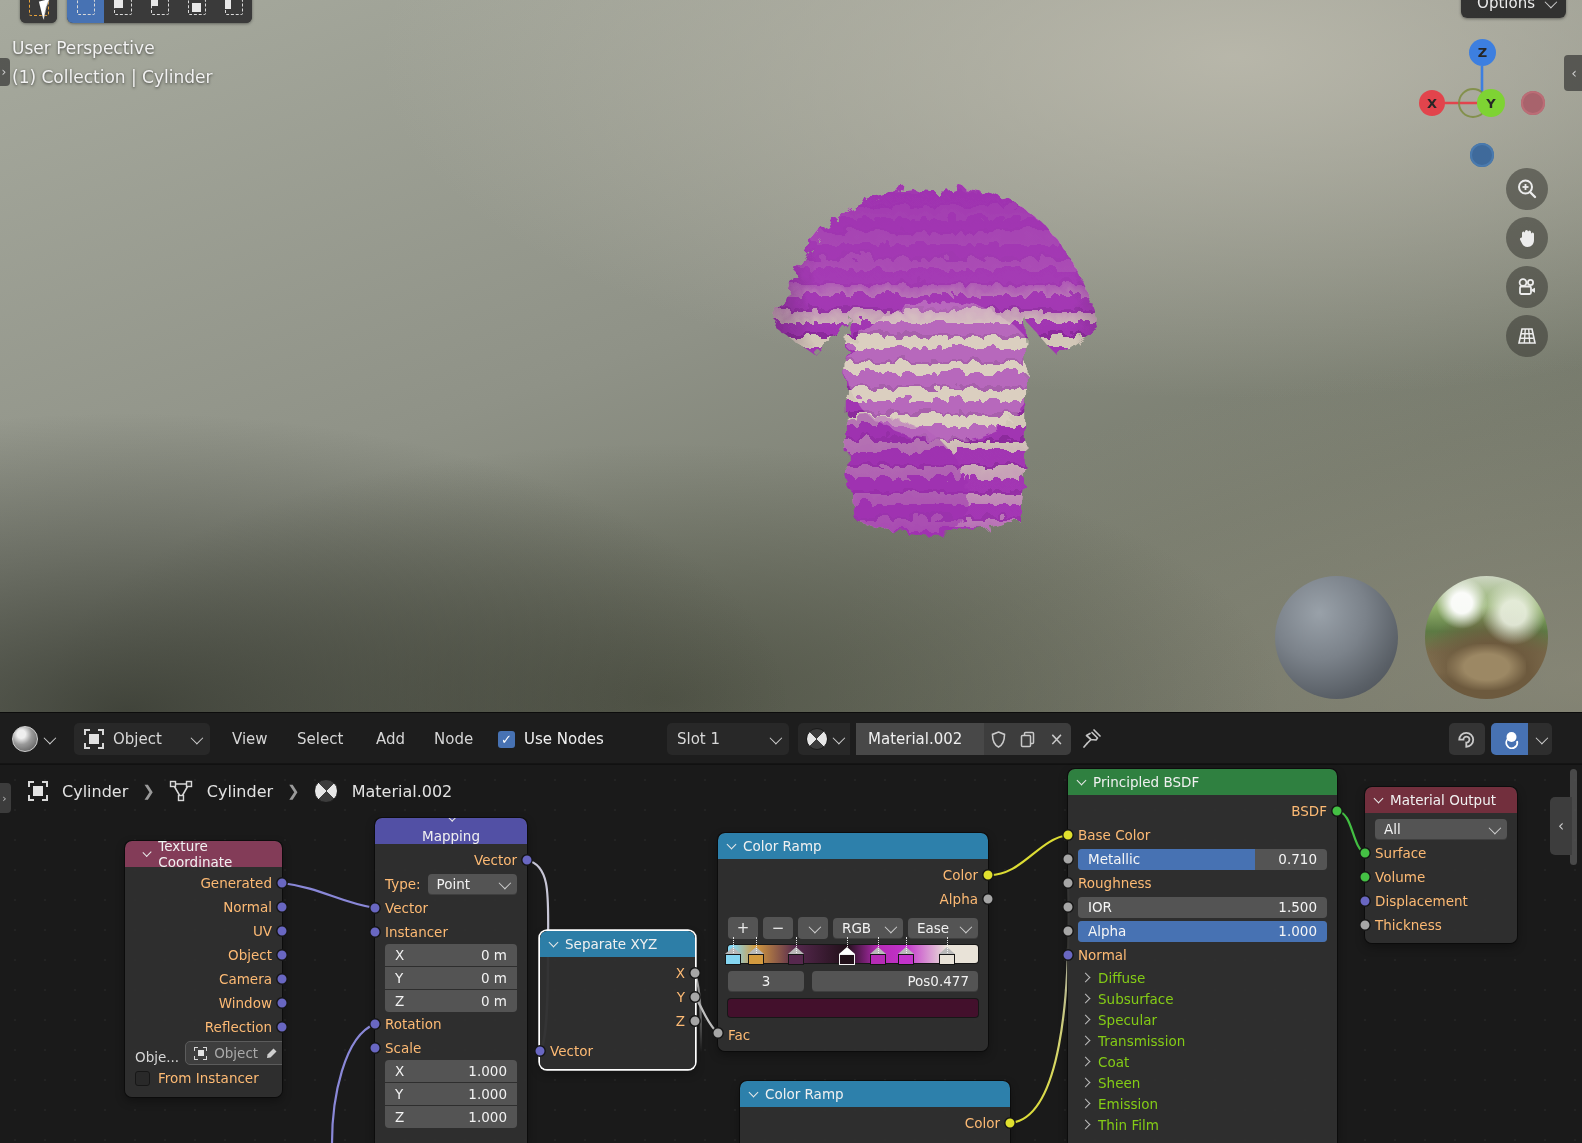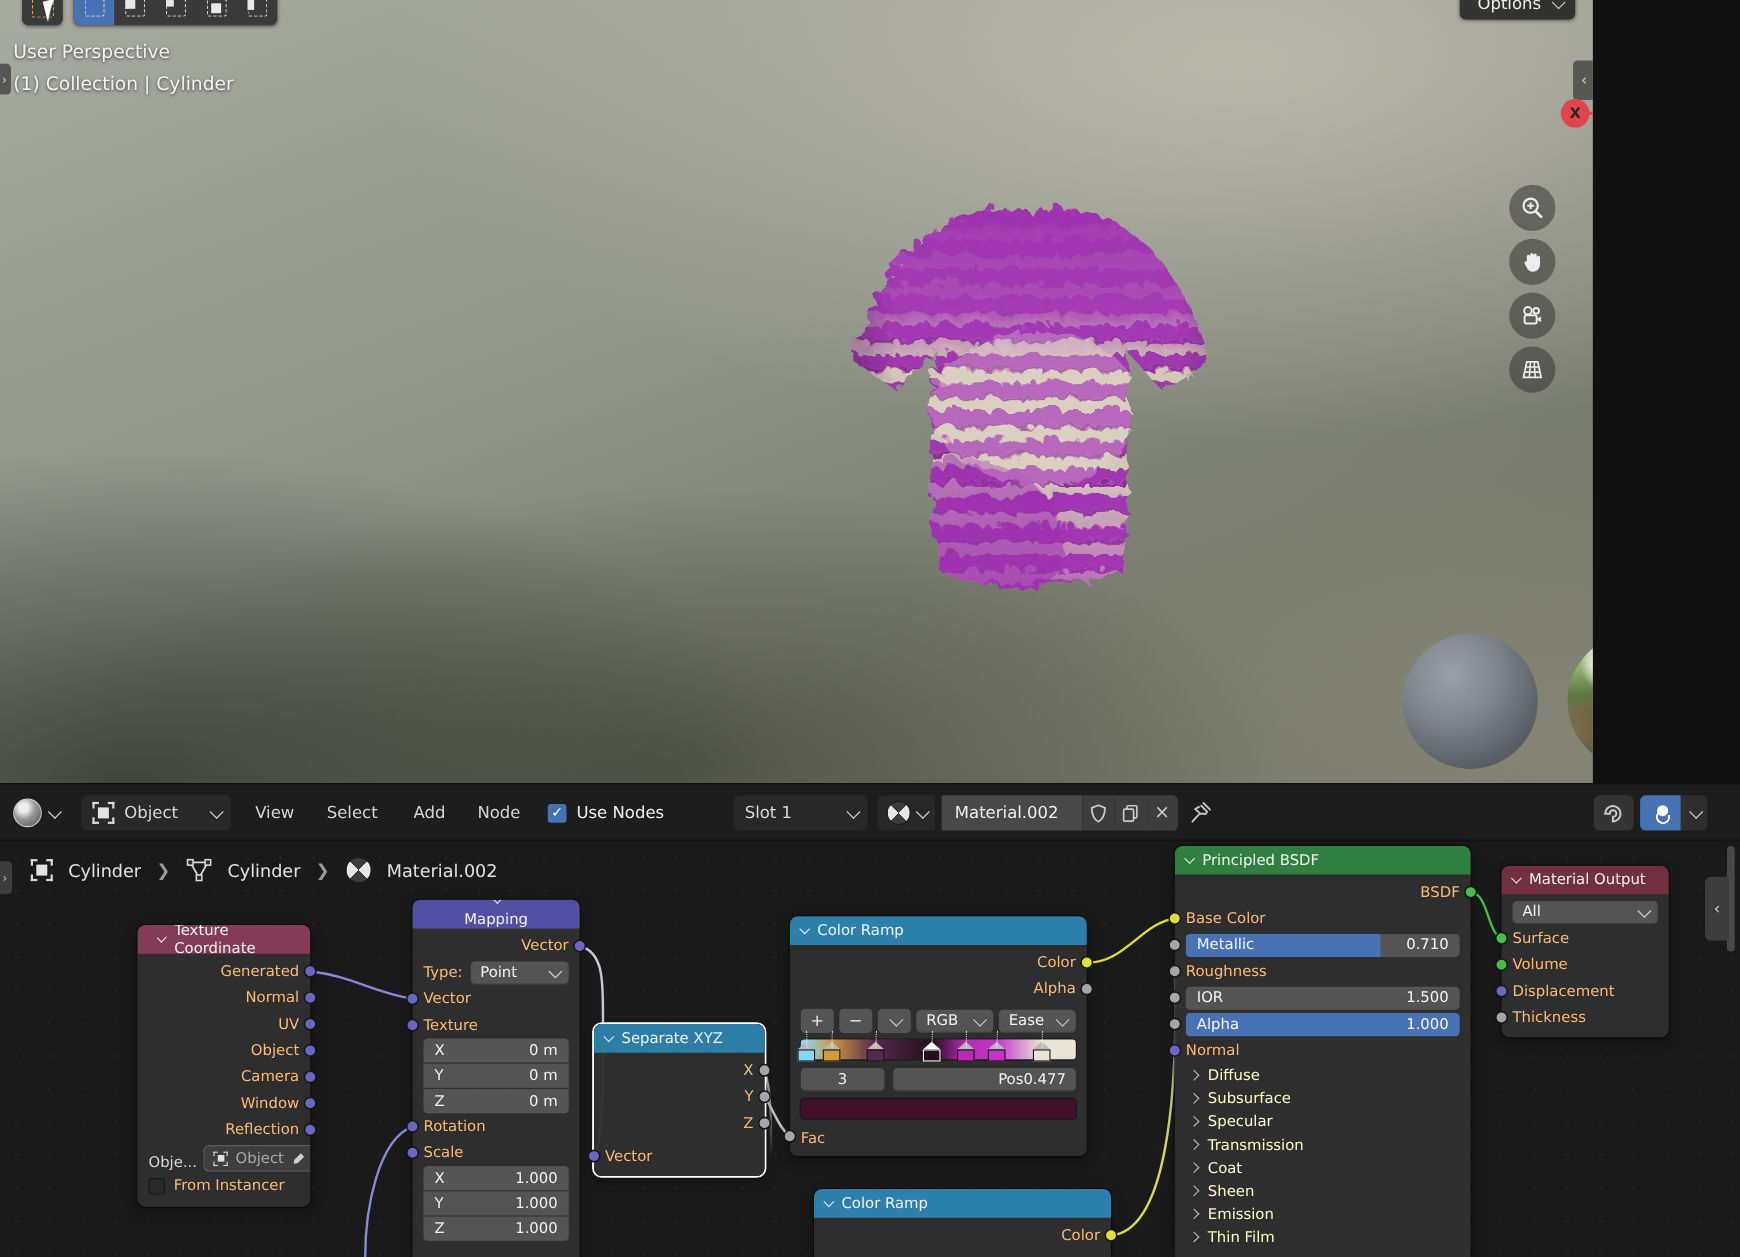--- a/index.html
+++ b/index.html
@@ -1,21 +1,21 @@
 <!DOCTYPE html>
 <html style="--accent-blue: #4772b3; --wire-vector: #8a88d8; --wire-gray: #c7c6d6; --wire-yellow: #dcdc34; --wire-green: #43c043; --socket-vector: #6967c2; --socket-color: #e0e02e; --socket-float: #a6a6a6; --socket-shader: #44c044; --header-texcoord: #833c58; --header-mapping: #5250a5; --header-separate: #2d7ea7; --header-ramp: #2d80ab; --header-bsdf: #2f8040; --header-output: #722f3d;"><head>
 <meta charset="utf-8">
 <style>
   * { margin:0; padding:0; box-sizing:border-box; }
   html,body { width:1582px; height:1143px; overflow:hidden; background:#111;
     font-family:"DejaVu Sans","Liberation Sans",sans-serif; }
   .stage { position:absolute; left:0; top:0; width:1582px; height:1143px; }
 
   
-  .viewport { position:absolute; left:0; top:0; width:1448px; height:712px; overflow:hidden;
+  .viewport { position:absolute; left:0; top:0; width:1582px; height:712px; overflow:hidden;
     background:
       radial-gradient(90% 80% at 78% 8%, rgba(190,188,175,.85), rgba(190,188,175,0) 60%),
       radial-gradient(70% 70% at 8% 100%, rgba(58,61,52,.9), rgba(58,61,52,0) 60%),
       radial-gradient(60% 55% at 42% 98%, rgba(70,73,60,.75), rgba(70,73,60,0) 65%),
       radial-gradient(80% 75% at 100% 95%, rgba(150,147,130,.6), rgba(150,147,130,0) 60%),
       linear-gradient(160deg,#a7aa9e 0%, #8f9287 45%, #767a6c 75%, #6b6f61 100%);
   }
   .vp-label { position:absolute; color:#f2f2f2; font-size:17px; text-shadow:0 1px 3px rgba(0,0,0,.65); }
   .vp-toggle { position:absolute; background:rgba(45,45,45,.65); color:#cfcfcf; font-size:12px;
     display:flex; align-items:center; justify-content:center; }
@@ -112,21 +112,21 @@
   .nrow .lbl { color:#fdba74; }
   .field { background:#545454; border-radius:4px; height:21px; display:flex; align-items:center;
     padding:0 9px; color:#f2f2f2; box-shadow:inset 0 -1px 0 rgba(0,0,0,.25); }
   .vgroup { display:flex; flex-direction:column; gap:1px; }
   .vrow { background:#545454; height:22px; display:flex; align-items:center; justify-content:space-between; padding:0 10px; color:#f2f2f2; }
   .vgroup .vrow:first-child { border-radius:4px 4px 0 0; } .vgroup .vrow:last-child { border-radius:0 0 4px 4px; }
   .slider { position:relative; background:#545454; border-radius:4px; height:21px; width:100%; overflow:hidden; }
   .slider .fill { position:absolute; left:0; top:0; height:100%; background:#4772b3; }
   .slider .txt { position:absolute; inset:0; display:flex; align-items:center; justify-content:space-between;
     padding:0 10px; color:#f5f5f5; }
-  .sect { height:21px; display:flex; align-items:center; gap:9px; color:#fef9c3; }
+  .sect { height:21px; display:flex; align-items:center; gap:9px; color:#84cc16; }
   .sect .arr { width:7px; height:7px; border-right:1.6px solid #bdbdbd; border-top:1.6px solid #bdbdbd;
     transform:rotate(45deg); margin-left:4px; }
   .sp4{height:4px;} .sp6{height:6px;}
 
   
   .cr-tools { height:26px; display:flex; align-items:center; gap:5px; }
   .minibtn { background:#545454; border-radius:4px; width:30px; height:22px; color:#e8e8e8;
     display:flex; align-items:center; justify-content:center; font-size:15px; }
   .rampbar { position:relative; height:18px; border-radius:3px; margin-top:4px;
     box-shadow:0 0 0 1px rgba(0,0,0,.5); }
@@ -485,21 +485,21 @@
           <span class="lbl">Type:</span>
           <span class="field" style="flex:1; justify-content:space-between;">
             <span>Point</span>
             <span class="chev"></span>
           </span>
         </div>
         <div class="nrow">
             <span class="lbl">Vector</span>
           </div>
         <div class="nrow">
-            <span class="lbl">Texture</span>
+            <span class="lbl">Instancer</span>
           </div>
         <div class="vgroup">
           <div class="vrow">
               <span>X</span>
               <span>0 m</span>
             </div>
           <div class="vrow">
               <span>Y</span>
               <span>0 m</span>
             </div>

